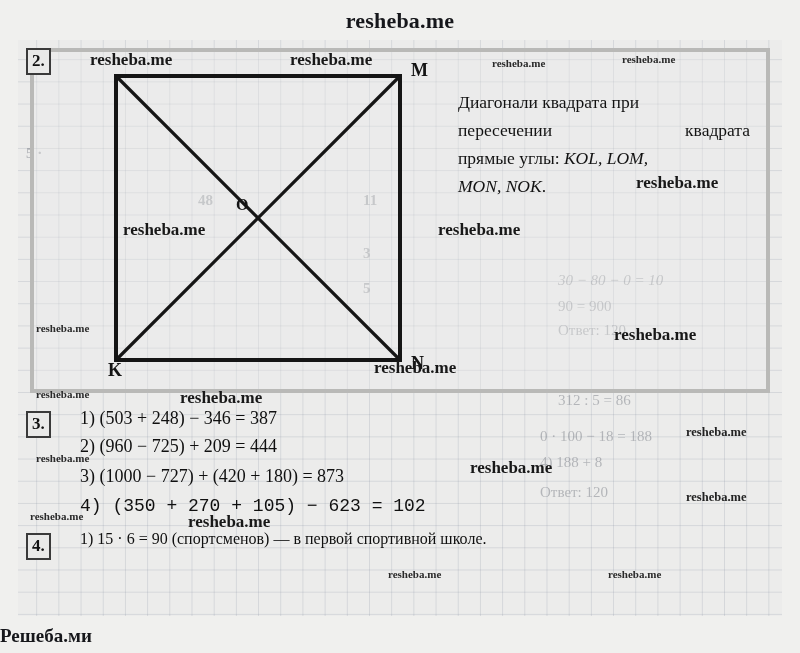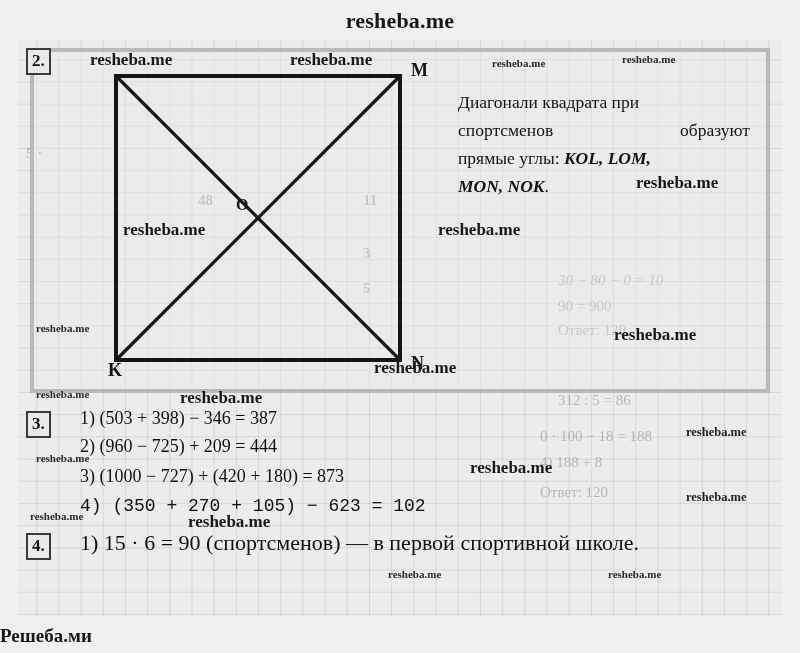--- a/index.html
+++ b/index.html
@@ -108,42 +108,42 @@
     position: absolute;
     left: 440px;
     top: 48px;
     width: 292px;
     font-family: "Liberation Serif", serif;
     font-size: 17.5px;
     line-height: 28px;
     color: #121212;
     text-align: justify;
   }
-  .answer2 i { font-style: italic; font-weight: bold; }
+  .answer2 i { font-style: italic; }
 
   
   .t3 {
     position: absolute;
     left: 62px;
     font-family: "Liberation Serif", serif;
     font-size: 18px;
     color: #101010;
     white-space: nowrap;
   }
   #t3l1 { top: 368px; }
   #t3l2 { top: 396px; }
   #t3l3 { top: 426px; }
   #t3l4 { top: 456px; font-family: Liberation Mono, monospace; }
 
   
   .t4 {
     position: absolute;
     left: 62px;
     font-family: "Liberation Serif", serif;
-    font-size: 22px;
+    font-size: 16px;
     color: #101010;
     white-space: nowrap;
   }
   #t4l1 { top: 490px; }
   #t4l2 { top: 518px; }
 
   
   .wm {
     position: absolute;
     font-family: "Liberation Serif", serif;
@@ -201,26 +201,26 @@
         <line x1="292" y1="8" x2="8" y2="292" stroke="#151515" stroke-width="3.2"></line>
       </svg>
       <span class="vlabel" style="left:303px; top:-8px;">M</span>
       <span class="vlabel" style="left:0px; top:292px;">K</span>
       <span class="vlabel" style="left:303px; top:285px;">N</span>
       <span class="vlabel" style="left:128px; top:128px; font-size:16px;">O</span>
     </div>
 
     <div class="answer2">
       <div>Диагонали квадрата при</div>
-      <div style="text-align:justify; text-align-last:justify;">спортсменов образуют</div>
+      <div style="text-align:justify; text-align-last:justify;">пересечении квадрата</div>
       <div><span>прямые углы: </span><i>KOL, LOM,</i></div>
       <div><i>MON, NOK</i><span>.</span></div>
     </div>
 
-    <div class="t3" id="t3l1">1) (503 + 398) − 346 = 387</div>
+    <div class="t3" id="t3l1">1) (503 + 248) − 346 = 387</div>
     <div class="t3" id="t3l2">2) (960 − 725) + 209 = 444</div>
     <div class="t3" id="t3l3">3) (1000 − 727) + (420 + 180) = 873</div>
     <div class="t3" id="t3l4">4) (350 + 270 + 105) − 623 = 102</div>
 
     <div class="t4" id="t4l1">1) 15 · 6 = 90 (спортсменов) — в первой спортивной школе.</div>
 
     <div class="wm big" style="left:72px;  top:10px;">resheba.me</div>
     <div class="wm big" style="left:272px; top:10px;">resheba.me</div>
     <div class="wm small" style="left:474px; top:17px;">resheba.me</div>
     <div class="wm small" style="left:604px; top:13px;">resheba.me</div>

